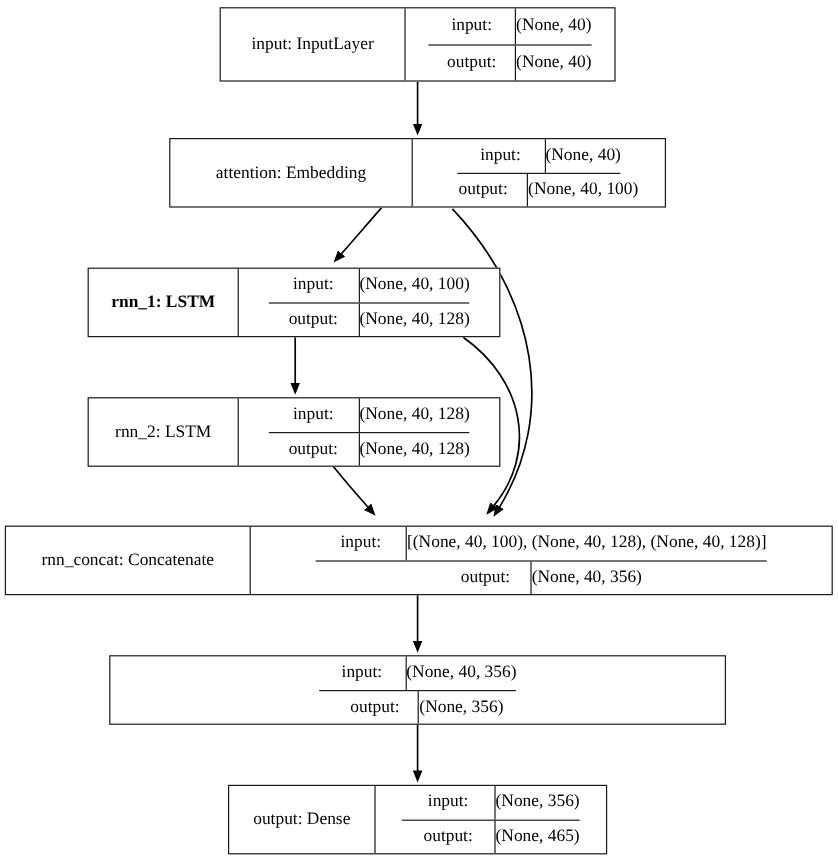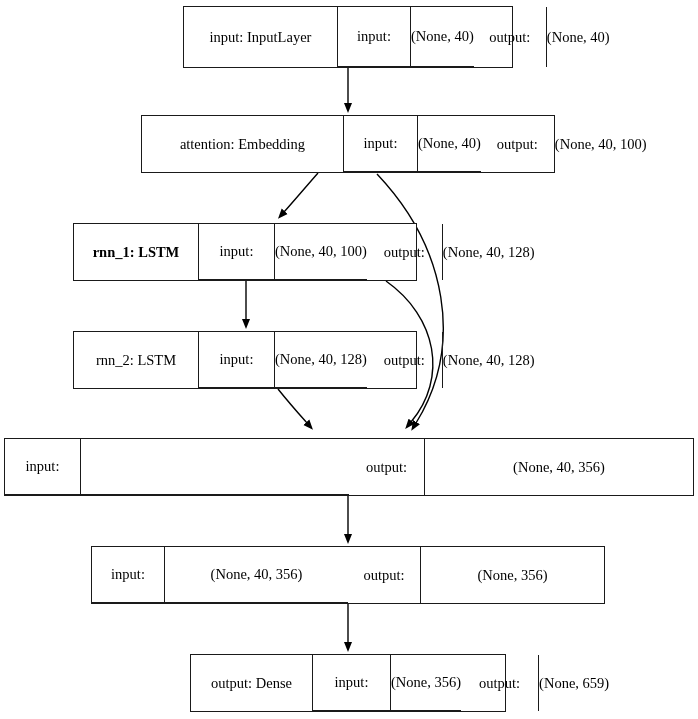--- a/index.html
+++ b/index.html
@@ -36,23 +36,24 @@
     display: flex;
     align-items: center;
     justify-content: center;
     box-sizing: border-box;
     border-right: 1px solid #1a1a1a;
     white-space: nowrap;
     flex: 0 0 auto;
   }
   .io-grid {
     display: flex;
-    flex-direction: row;
+    flex-direction: column;
     flex: 1 1 auto;
     min-width: 0;
+    align-items: center;
   }
   .io-row {
     flex: 1;
     display: flex;
     min-height: 0;
   }
   .io-row.first {
     border-bottom: 1px solid #1a1a1a;
   }
   .io-key {
@@ -147,23 +148,25 @@
         <div class="io-val">(None, 40, 128)</div>
       </div>
       <div class="io-row">
         <div class="io-key" style="width:76px;">output:</div>
         <div class="io-val">(None, 40, 128)</div>
       </div>
     </div>
   </div>
 
   <div class="node" style="left:4px; top:438px; width:690px; height:58px;">
+    <div class="label-cell" style="width:204px;">rnn_concat: Concatenate</div>
     <div class="io-grid">
       <div class="io-row first">
         <div class="io-key" style="width:76px;">input:</div>
+        <div class="io-val">[(None, 40, 100), (None, 40, 128), (None, 40, 128)]</div>
       </div>
       <div class="io-row">
         <div class="io-key" style="width:76px;">output:</div>
         <div class="io-val">(None, 40, 356)</div>
       </div>
     </div>
   </div>
 
   <div class="node" style="left:91px; top:546px; width:514px; height:58px;">
     <div class="io-grid">
@@ -180,18 +183,18 @@
 
   <div class="node" style="left:190px; top:654px; width:316px; height:58px;">
     <div class="label-cell" style="width:122px;text-align:center;">output: Dense</div>
     <div class="io-grid">
       <div class="io-row first">
         <div class="io-key" style="width:78px;">input:</div>
         <div class="io-val">(None, 356)</div>
       </div>
       <div class="io-row">
         <div class="io-key" style="width:78px;">output:</div>
-        <div class="io-val">(None, 659)</div>
+        <div class="io-val">(None, 465)</div>
       </div>
     </div>
   </div>
 
 </div>
 
 </body></html>

